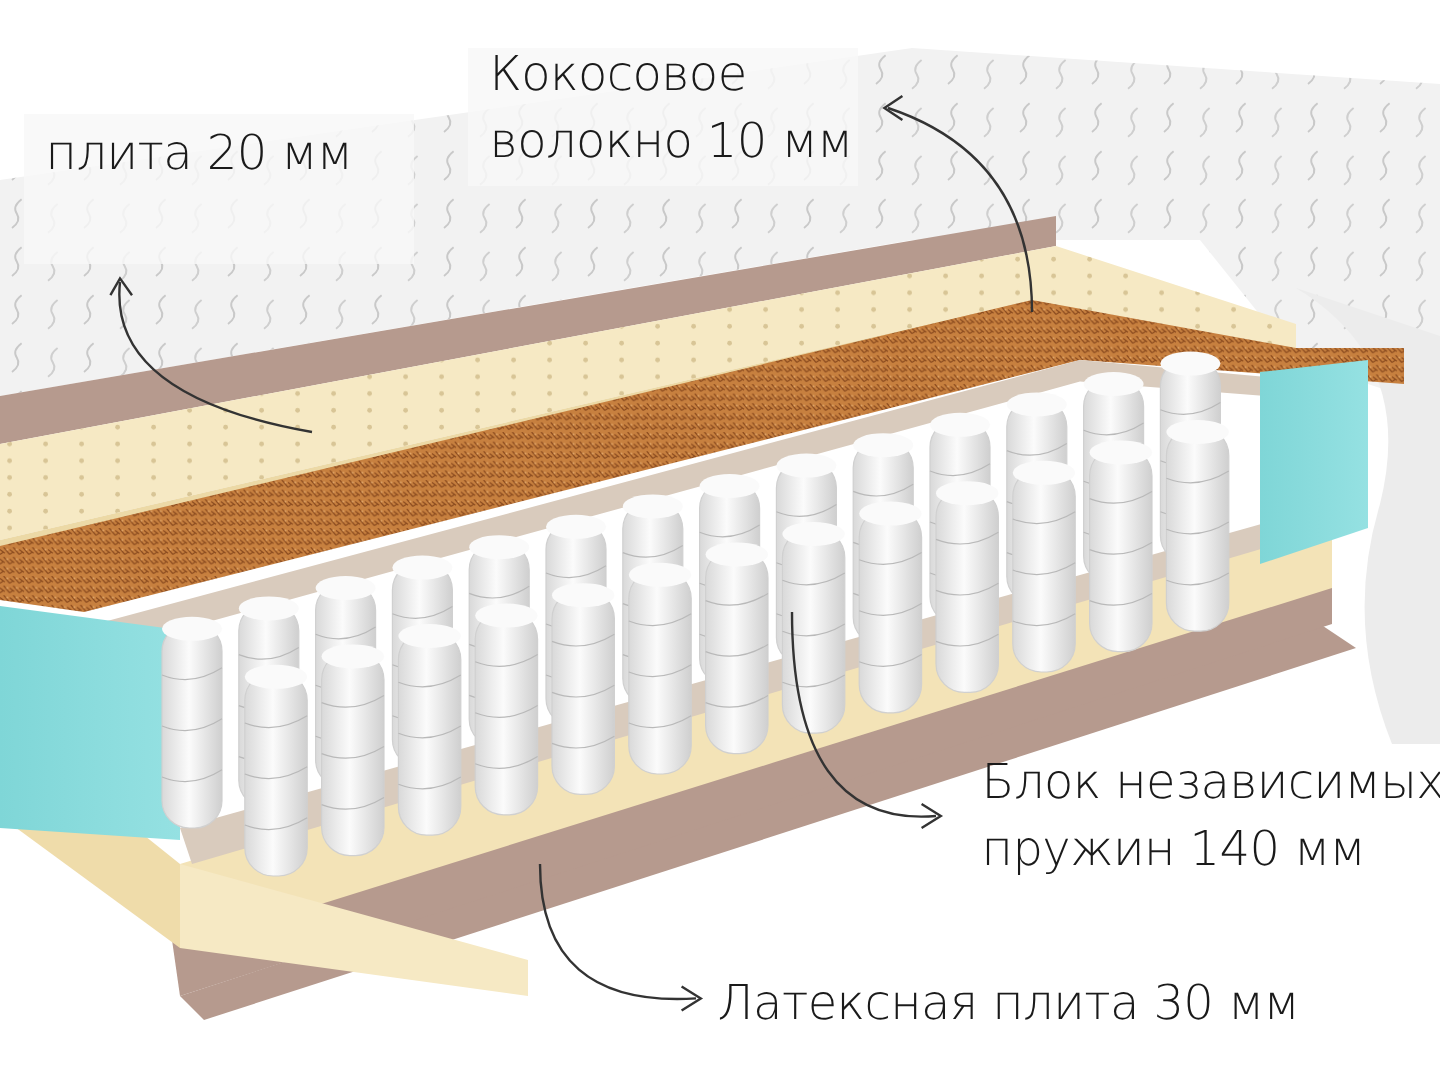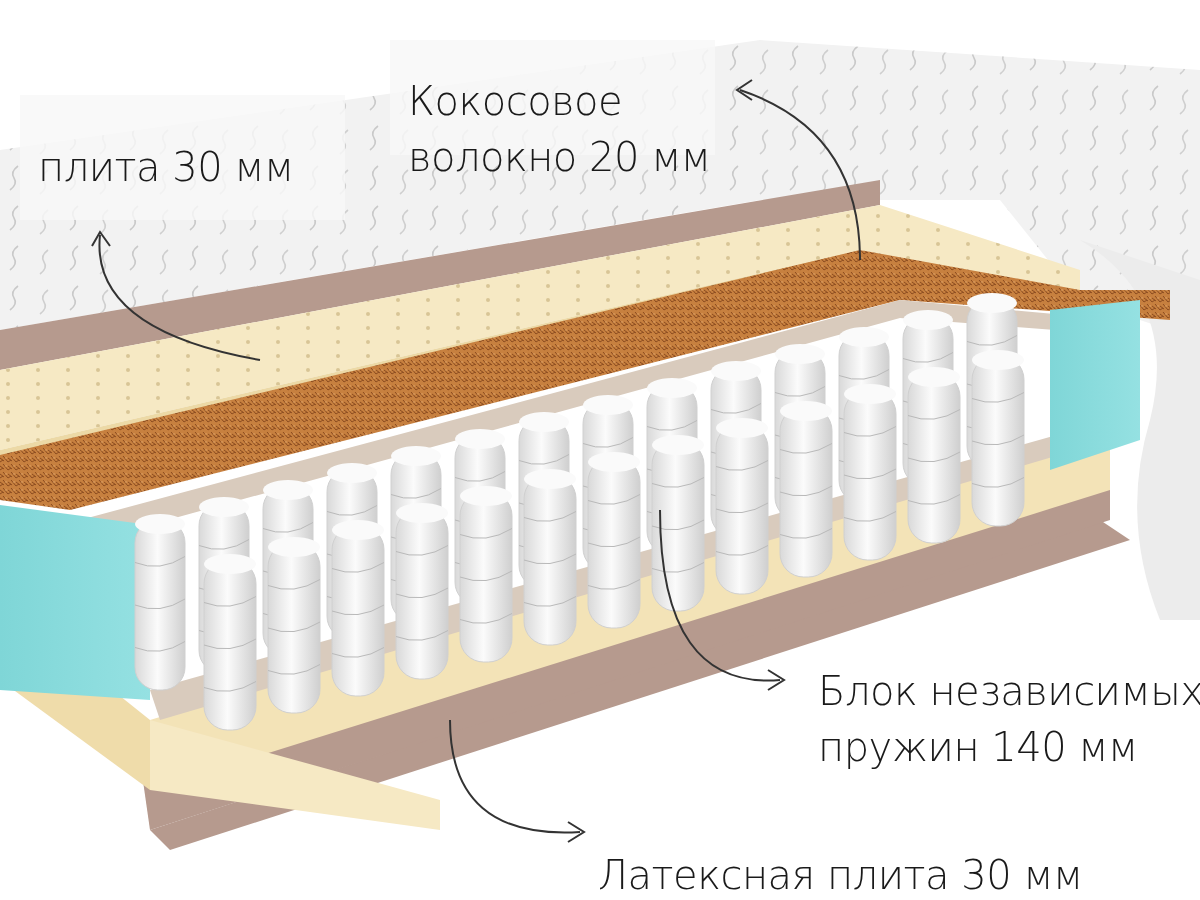--- a/index.html
+++ b/index.html
@@ -2,21 +2,21 @@
 <html><head>
   <meta charset="utf-8">
   <style>
     html, body { margin: 0; padding: 0; background: #ffffff; }
     body { width: 1200px; height: 900px; position: relative; overflow: hidden;
            font-family: "Liberation Sans", "DejaVu Sans", sans-serif; }
     .stage { position: absolute; left: 0; top: 0; width: 1200px; height: 900px; }
     .label-box { position: absolute; background: rgba(248,248,248,0.82); }
     .label { position: absolute; color: #1a1a1a; font-weight: 300;
              font-size: 40px; line-height: 56px; white-space: nowrap;
-             font-family: "DejaVu Sans", "Liberation Sans", sans-serif; letter-spacing: -0.5px; margin-top: 39px; }
+             font-family: "DejaVu Sans", "Liberation Sans", sans-serif; letter-spacing: -0.5px; }
     .label span { display: block; }
   </style>
 </head>
 <body>
 
 <div class="stage">
   <svg width="1200" height="900" viewBox="0 0 1200 900">
     <defs>
       <pattern id="quilt" width="60" height="40" patternUnits="userSpaceOnUse">
         <path d="M10 30 q8 -6 4 -12 q-4 -6 4 -12" stroke="#c9c9c9" stroke-width="1.6" fill="none"></path>
@@ -228,25 +228,25 @@
       <path d="M450 720 Q450 840 580 832"></path>
       <path d="M568 822 L584 832 L568 842"></path>
     </g>
   </svg>
 
   
   <div class="label-box" style="left:20px; top:95px; width:325px; height:125px;"></div>
   <div class="label-box" style="left:390px; top:40px; width:325px; height:115px;"></div>
 
   <div class="label" style="left:38px; top:100px;">
-    <span>плита 30 мм</span>
+    <span>плита 20 мм</span>
   </div>
   <div class="label" style="left:408px; top:34px;">
     <span>Кокосовое</span>
-    <span>волокно 20 мм</span>
+    <span>волокно 10 мм</span>
   </div>
   <div class="label" style="left:818px; top:624px;">
     <span>Блок независимых</span>
     <span>пружин 140 мм</span>
   </div>
   <div class="label" style="left:598px; top:808px;">
     <span>Латексная плита  30 мм</span>
   </div>
 </div>
 

